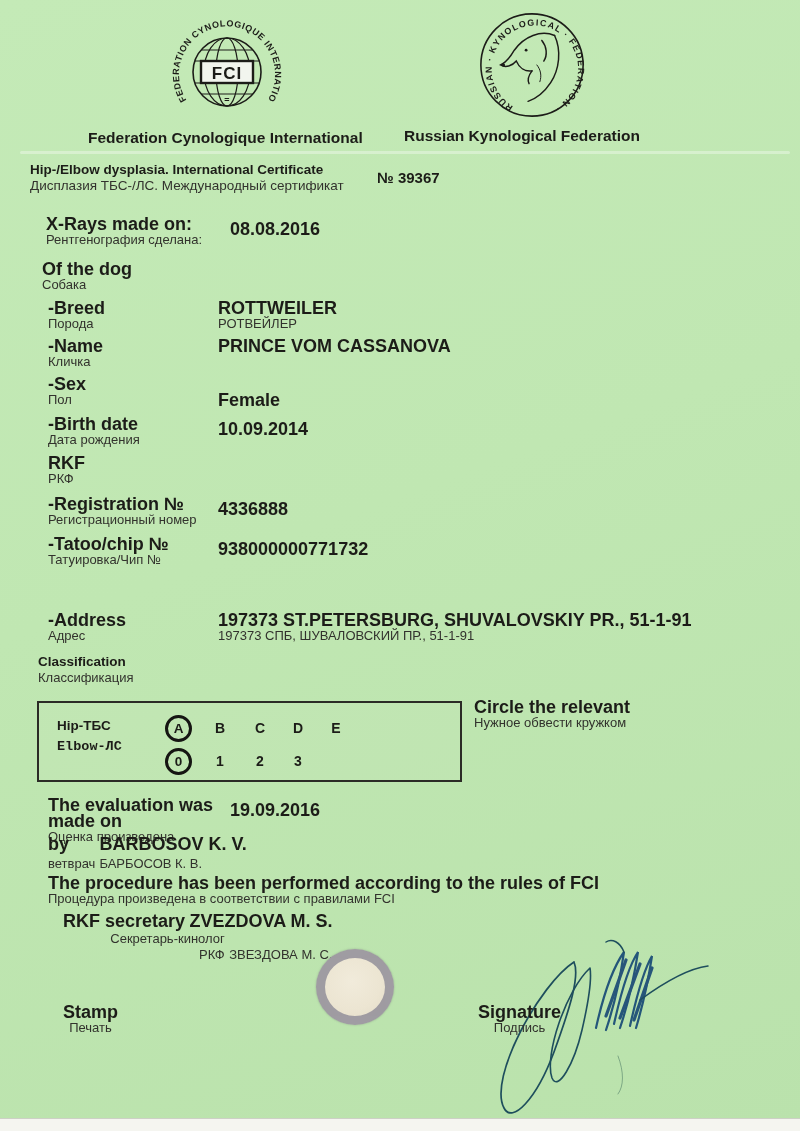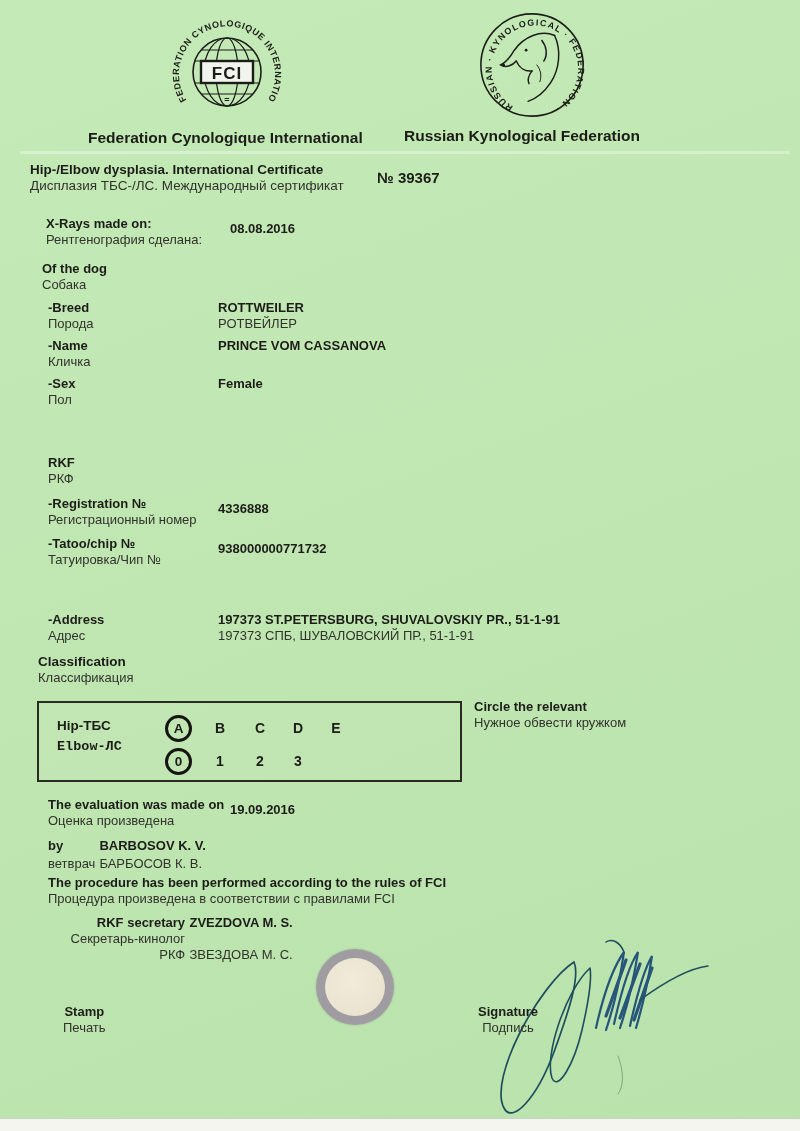--- a/index.html
+++ b/index.html
@@ -12,21 +12,21 @@
   .page{
     position:relative;
     width:800px;height:1131px;
     margin:0 auto;
     background:linear-gradient(160deg,#c4eab7 0%,#c0e7b2 45%,#bae2ac 100%);
     font-family:"Liberation Sans","DejaVu Sans",sans-serif;
     color:var(--ink);
     overflow:hidden;
   }
   .abs{position:absolute;}
-  .en{font-weight:bold;color:var(--ink);font-size:13px;line-height:16px;}
+  .en{font-weight:bold;color:var(--ink);font-size:18px;line-height:16px;}
   .ru{font-weight:normal;color:var(--ink-soft);font-size:13px;line-height:16px;}
   .big{font-size:15.5px;line-height:18px;}
   .title-en{font-size:13.5px;}
   .title-ru{font-size:13.5px;}
   .logo svg{display:block;}
   .field{position:absolute;left:48px;right:30px;display:flex;}
   .f-label{width:170px;flex:0 0 170px;}
   .f-value{flex:1;}
   .vcenter .f-value{padding-top:5px;}
   .class-box{
@@ -151,30 +151,39 @@
     <div class="f-label">
       <div class="en">-Breed</div>
       <div class="ru">Порода</div>
     </div>
     <div class="f-value">
       <div class="en">ROTTWEILER</div>
       <div class="ru">РОТВЕЙЛЕР</div>
     </div>
   </div>
 
-  <div class="field" style="top:376px;">
+  <div class="field" style="top:376px;align-items:flex-end;">
     <div class="f-label">
       <div class="en">-Sex</div>
       <div class="ru">Пол</div>
     </div>
     <div class="f-value">
       <div class="en">Female</div>
     </div>
   </div>
 
+  <div class="field vcenter" style="top:416px;">
+    <div class="f-label">
+      <div class="en">-Birth date</div>
+      <div class="ru">Дата рождения</div>
+    </div>
+    <div class="f-value">
+      <div class="en">10.09.2014</div>
+    </div>
+  </div>
 
   <div class="field" style="top:455px;">
     <div class="f-value">
       <div class="en">RKF</div>
       <div class="ru">РКФ</div>
     </div>
   </div>
 
   <div class="field vcenter" style="top:496px;">
     <div class="f-label">

